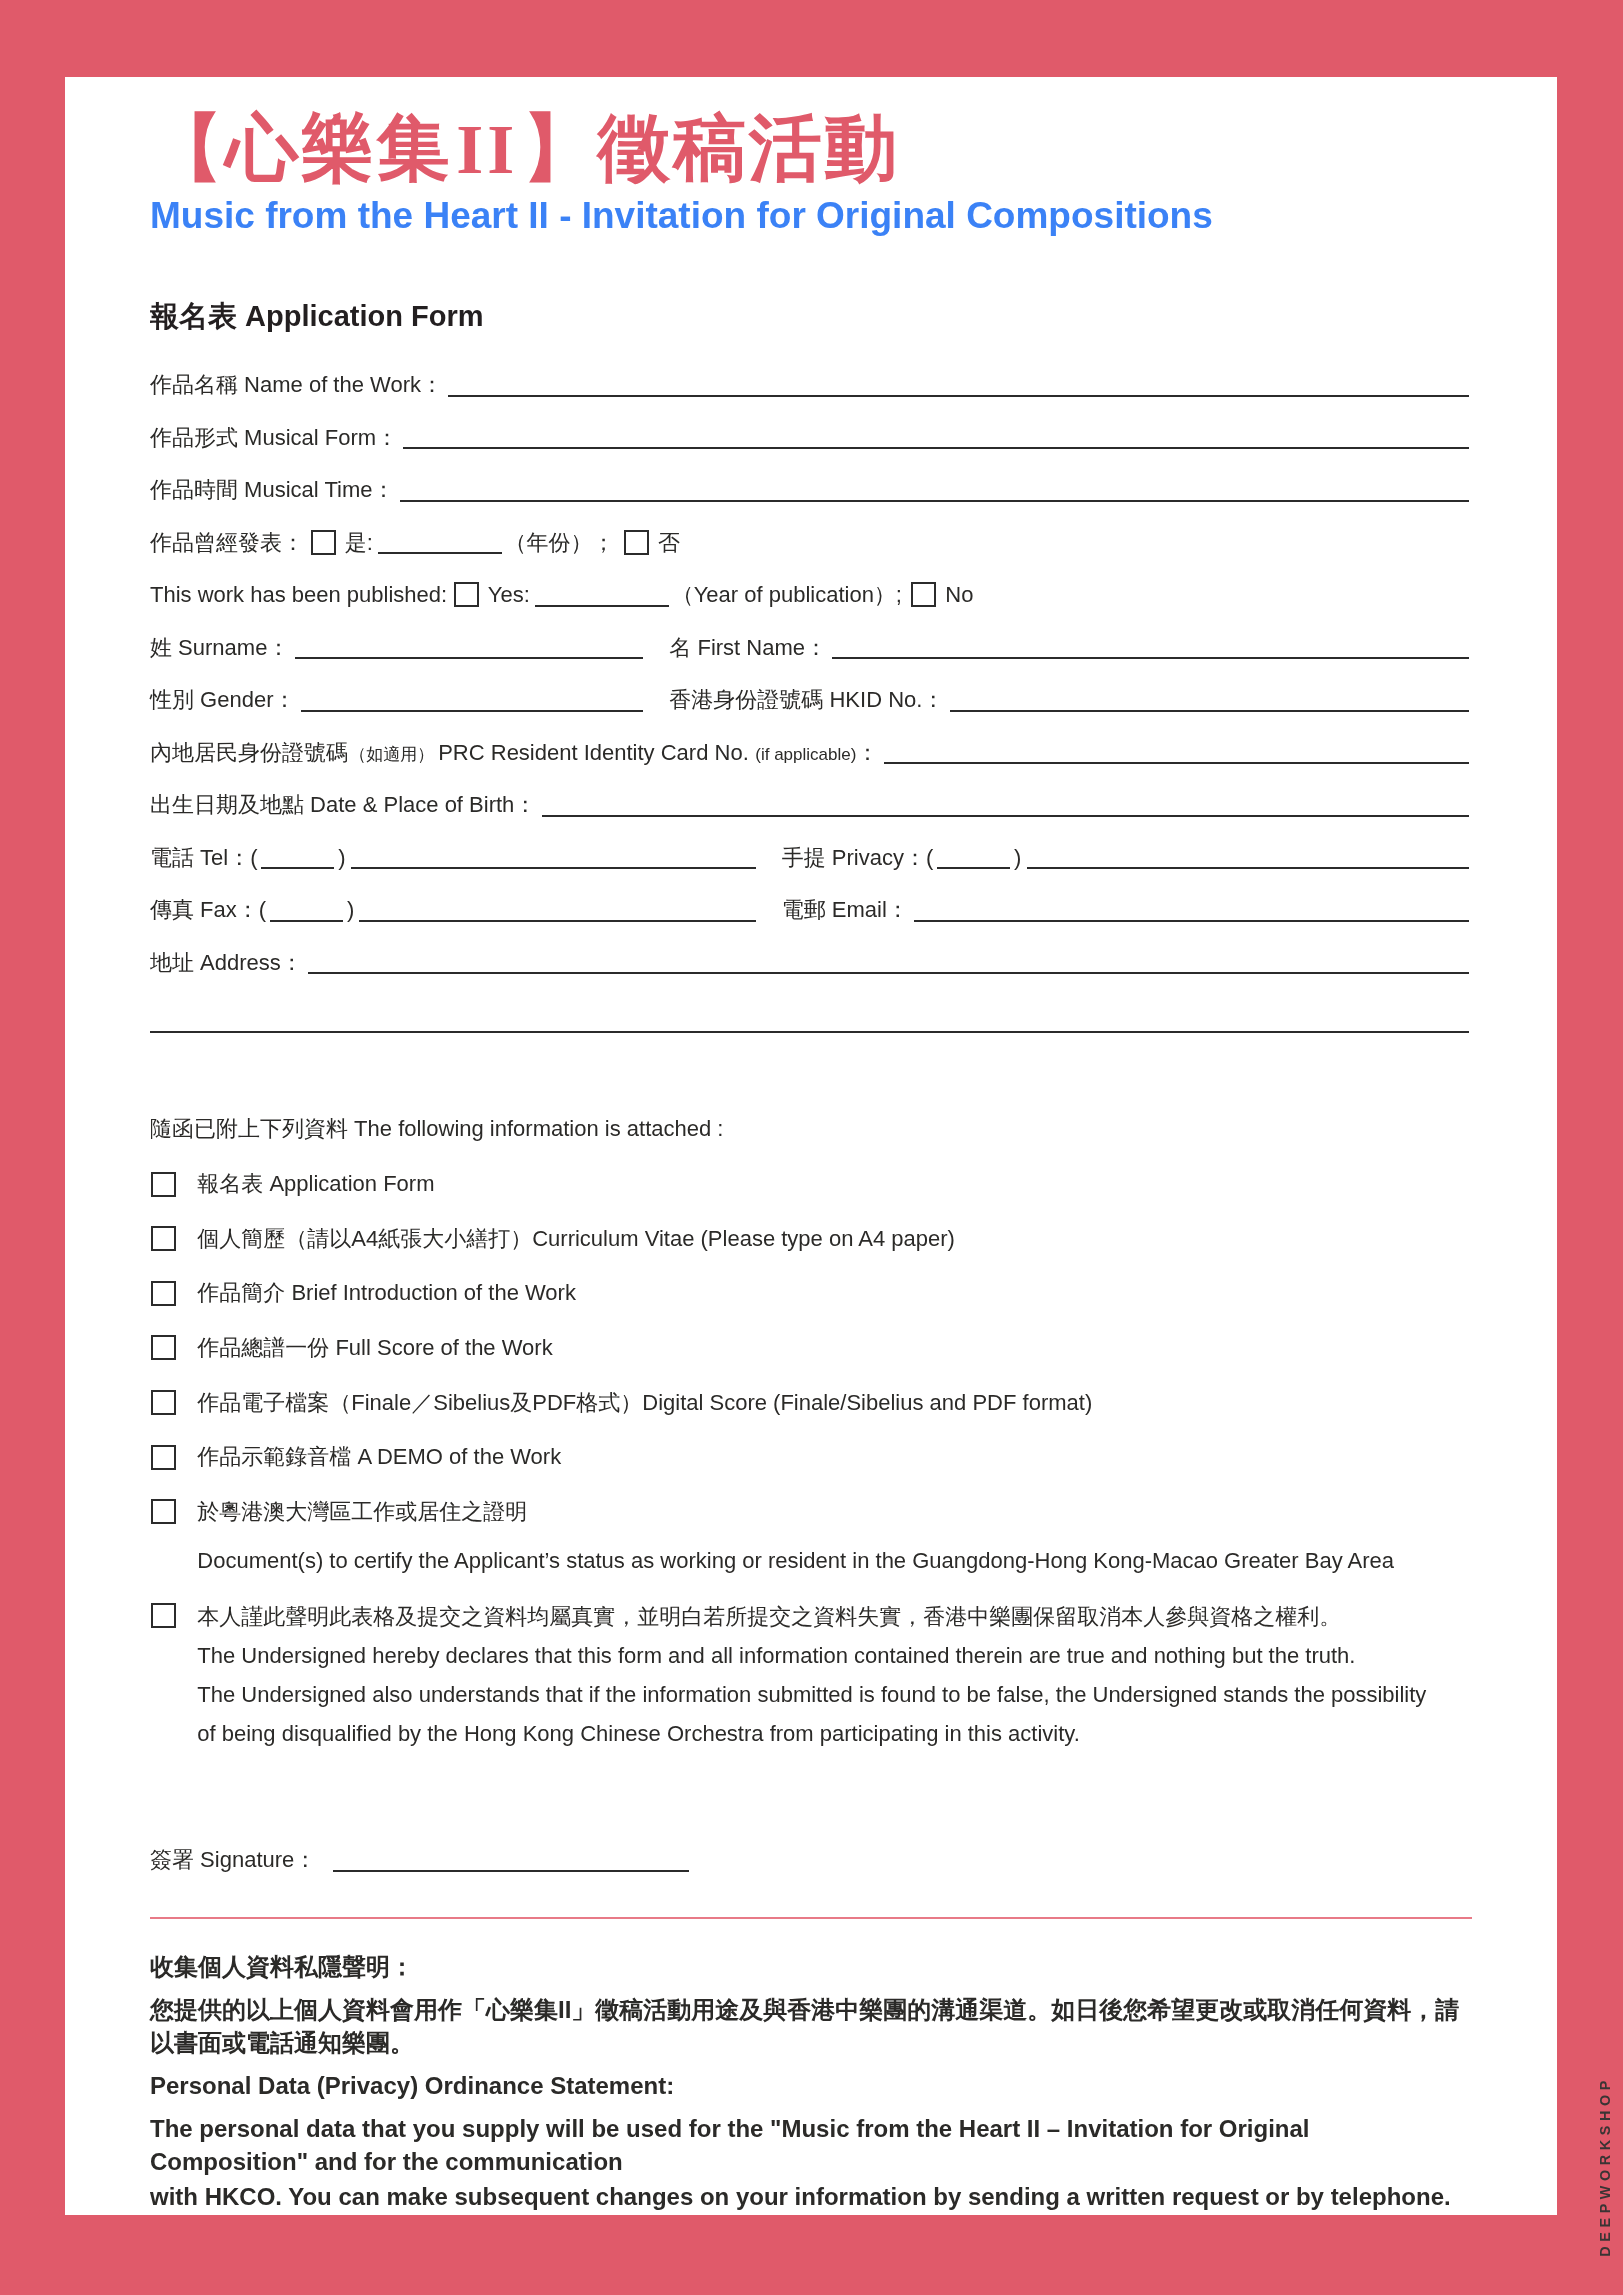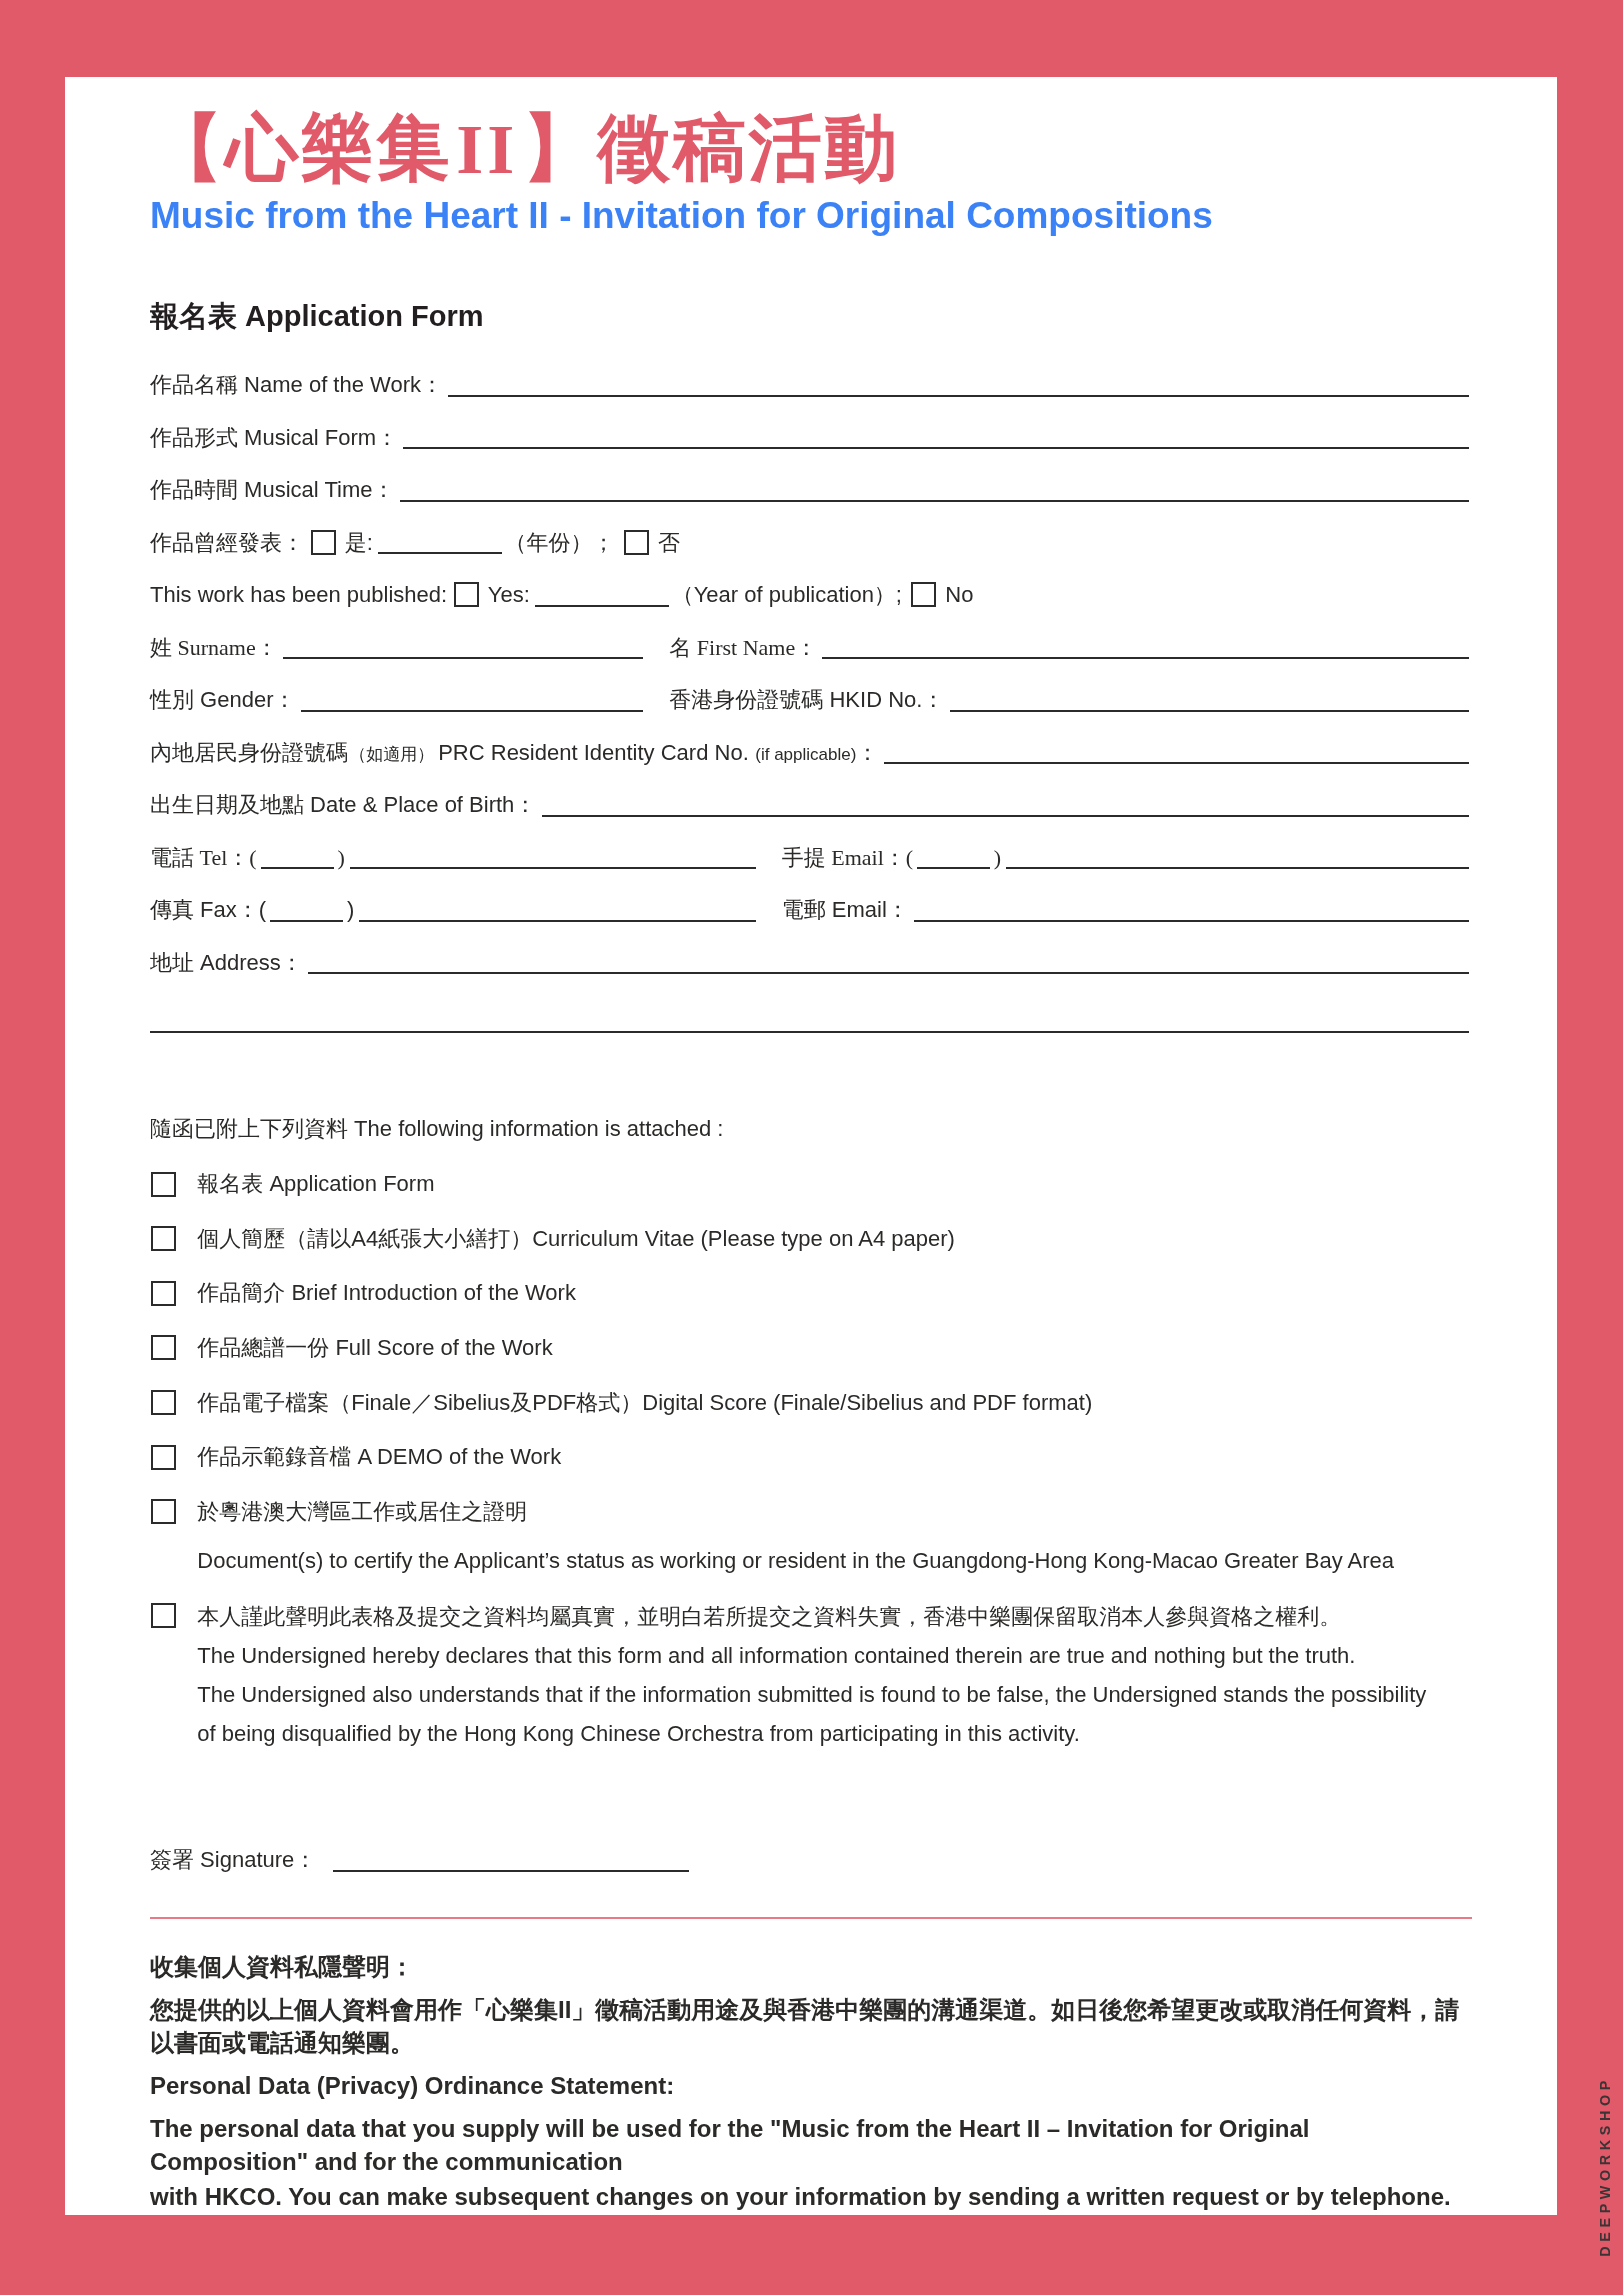--- a/index.html
+++ b/index.html
@@ -25,21 +25,21 @@
   }
   .subtitle{
     color:#3b82f6;font-weight:bold;font-size:37px;margin-top:6.5px;
     letter-spacing:0px;
   }
   .form-heading{
     font-weight:bold;font-size:29px;color:#231f20;margin-top:60px;
   }
   
   .row{display:flex;align-items:flex-end;font-size:22px;margin-top:25px;line-height:1.25;}
-  .row.gap-lg{font-family:Liberation Serif, serif;}
+  .row.gap-lg{}
   .lbl{white-space:nowrap;}
   .line{
     flex:1;border-bottom:2px solid #2b2b2b;margin:0 2.6px 2px 5.2px;height:1em;
   }
   .line.fixed{flex:0 0 auto;}
   .w-year{width:124px;}
   .w-paren{width:73px;margin:0 3.9px 2px 3.9px;}
   .seg{display:flex;align-items:flex-end;}
   .seg-l38{width:37.5%;}
   .seg-l46{width:46%;}
@@ -154,21 +154,21 @@
 
   <div class="row gap-lg">
     <span class="seg seg-l46">
       <span class="lbl">電話 Tel：</span>
       <span class="lbl">(</span>
       <span class="line fixed w-paren"></span>
       <span class="lbl">)</span>
       <span class="line"></span>
     </span>
     <span class="seg seg-r">
-      <span class="lbl">手提 Email：</span>
+      <span class="lbl">手提 Privacy：</span>
       <span class="lbl">(</span>
       <span class="line fixed w-paren"></span>
       <span class="lbl">)</span>
       <span class="line"></span>
     </span>
   </div>
 
   <div class="row">
     <span class="seg seg-l46">
       <span class="lbl">傳真 Fax：</span>

